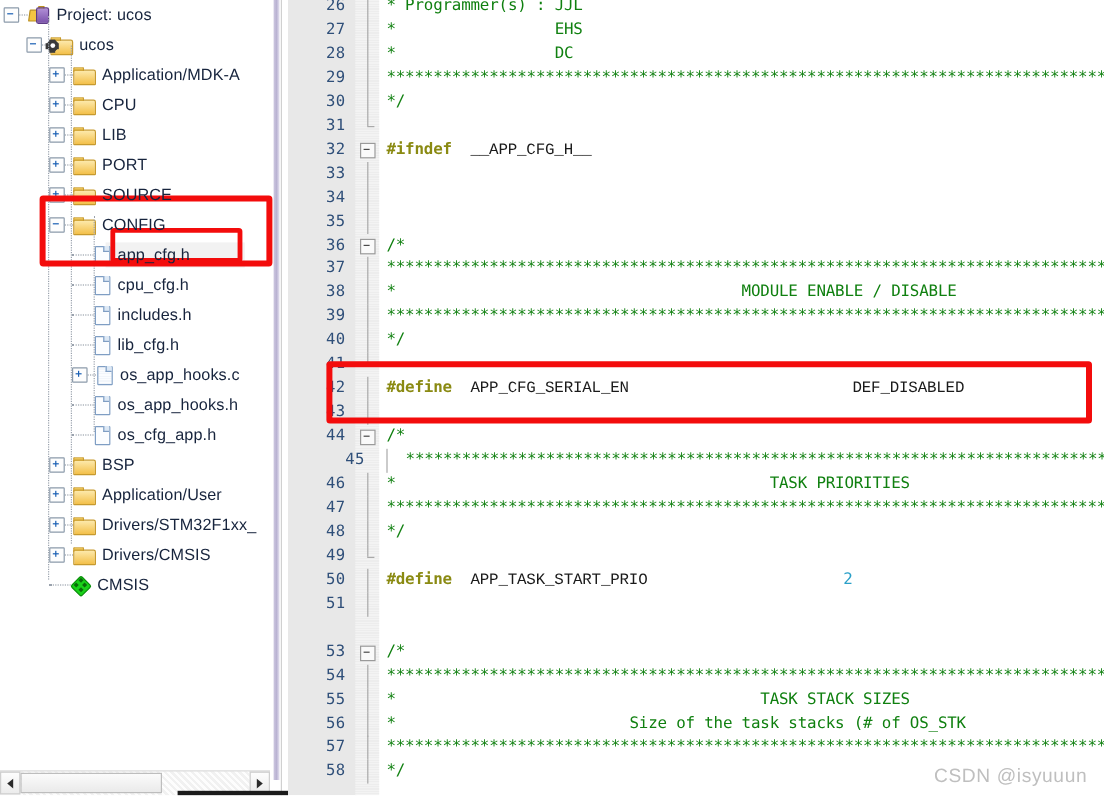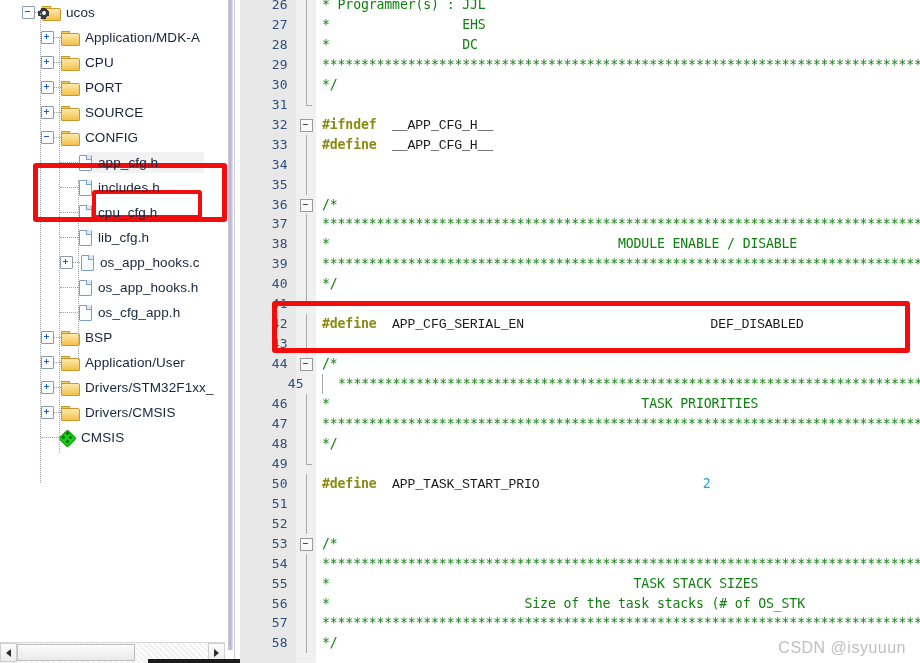--- a/index.html
+++ b/index.html
@@ -214,20 +214,31 @@
   }
 </style>
 </head>
 <body>
 
 <div class="app">
 
   <div class="tree-pane">
     <div class="tree-scroll" id="tree-scroll">
         <div class="tree-row">
+          <span class="indent" style="width:3px"></span>
+          <span class="exp"></span>
+          <span class="dots" style="width:7px"></span>
+          <span class="ico projicon">
+            <span class="p1"></span>
+            <span class="p3"></span>
+            <span class="p2"></span>
+          </span>
+          <span class="lbl" style="margin-left:6px;position:relative;z-index:2">Project: ucos</span>
+        </div>
+        <div class="tree-row">
           <span class="indent" style="width:22px"></span>
           <span class="exp"></span>
           <span class="dots" style="width:7px"></span>
           <span class="ico folder" style="position:relative">
             <span class="ft"></span>
             <span class="fb"></span>
             <span class="gear">
               <span class="g3"></span>
               <span class="g1"></span>
               <span class="g2"></span>
@@ -248,20 +259,30 @@
         </div>
         <div class="tree-row">
           <span class="indent" style="width:41px"></span>
           <span class="exp plus"></span>
           <span class="dots" style="width:7px"></span>
           <span class="ico folder">
             <span class="ft"></span>
             <span class="fb"></span>
           </span>
           <span class="lbl" style="margin-left:6px;position:relative;z-index:2">CPU</span>
+        </div>
+        <div class="tree-row">
+          <span class="indent" style="width:41px"></span>
+          <span class="exp plus"></span>
+          <span class="dots" style="width:7px"></span>
+          <span class="ico folder">
+            <span class="ft"></span>
+            <span class="fb"></span>
+          </span>
+          <span class="lbl" style="margin-left:6px;position:relative;z-index:2">LIB</span>
         </div>
         <div class="tree-row">
           <span class="indent" style="width:41px"></span>
           <span class="exp plus"></span>
           <span class="dots" style="width:7px"></span>
           <span class="ico folder">
             <span class="ft"></span>
             <span class="fb"></span>
           </span>
           <span class="lbl" style="margin-left:6px;position:relative;z-index:2">PORT</span>
@@ -296,30 +317,30 @@
           </span>
           <span class="lbl" style="margin-left:6px;position:relative;z-index:2">app_cfg.h</span>
         </div>
         <div class="tree-row">
           <span class="indent" style="width:60px"></span>
           <span class="dots" style="width:18px;margin-left:0"></span>
           <span class="ico page">
             <span class="pg"></span>
             <span class="pgc"></span>
           </span>
-          <span class="lbl" style="margin-left:6px;position:relative;z-index:2">includes.h</span>
+          <span class="lbl" style="margin-left:6px;position:relative;z-index:2">cpu_cfg.h</span>
         </div>
         <div class="tree-row">
           <span class="indent" style="width:60px"></span>
           <span class="dots" style="width:18px;margin-left:0"></span>
           <span class="ico page">
             <span class="pg"></span>
             <span class="pgc"></span>
           </span>
-          <span class="lbl" style="margin-left:6px;position:relative;z-index:2">cpu_cfg.h</span>
+          <span class="lbl" style="margin-left:6px;position:relative;z-index:2">includes.h</span>
         </div>
         <div class="tree-row">
           <span class="indent" style="width:60px"></span>
           <span class="dots" style="width:18px;margin-left:0"></span>
           <span class="ico page">
             <span class="pg"></span>
             <span class="pgc"></span>
           </span>
           <span class="lbl" style="margin-left:6px;position:relative;z-index:2">lib_cfg.h</span>
         </div>
@@ -461,21 +482,20 @@
           <span class="ctext"></span>
         </div>
         <div class="line" style="top: 114.7px;">
           <span class="lnum">32</span>
           <span class="foldbox" style="top:4px"></span>
           <span class="ctext"><span class="pp">#ifndef</span><span class="id">  __APP_CFG_H__</span></span>
         </div>
         <div class="line" style="top: 134.65px;">
           <span class="lnum">33</span>
           <span class="foldline" style="top:0px;height:20px"></span>
-          <span class="ctext"><span class="pp">#define</span><span class="id">  __APP_CFG_H__</span></span>
         </div>
         <div class="line" style="top: 154.6px;">
           <span class="lnum">34</span>
           <span class="foldline" style="top:0px;height:20px"></span>
           <span class="ctext"></span>
         </div>
         <div class="line" style="top: 174.55px;">
           <span class="lnum">35</span>
           <span class="foldline" style="top:0px;height:20px"></span>
           <span class="ctext"></span>
@@ -555,25 +575,20 @@
         <div class="line" style="top: 473.8px;">
           <span class="lnum">50</span>
           <span class="foldline" style="top:0px;height:20px"></span>
           <span class="ctext"><span class="pp">#define</span><span class="id">  APP_TASK_START_PRIO                     </span><span class="num">2</span></span>
         </div>
         <div class="line" style="top: 493.75px;">
           <span class="lnum">51</span>
           <span class="foldline" style="top:0px;height:20px"></span>
           <span class="ctext"></span>
         </div>
-        <div class="line" style="top: 513.7px;">
-          <span class="lnum">52</span>
-          <span class="foldline" style="top:0px;height:20px"></span>
-          <span class="ctext"></span>
-        </div>
         <div class="line" style="top: 533.65px;">
           <span class="lnum">53</span>
           <span class="foldbox" style="top:4px"></span>
           <span class="ctext"><span class="cm">/*</span></span>
         </div>
         <div class="line" style="top: 553.6px;">
           <span class="lnum">54</span>
           <span class="foldline" style="top:0px;height:20px"></span>
           <span class="ctext"><span class="cm">*********************************************************************************</span></span>
         </div>

